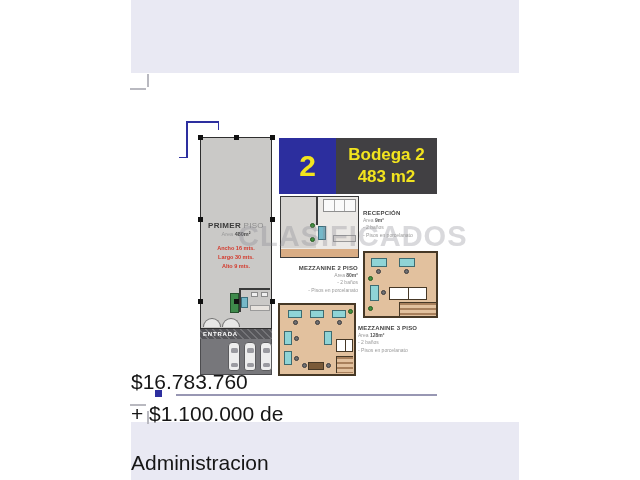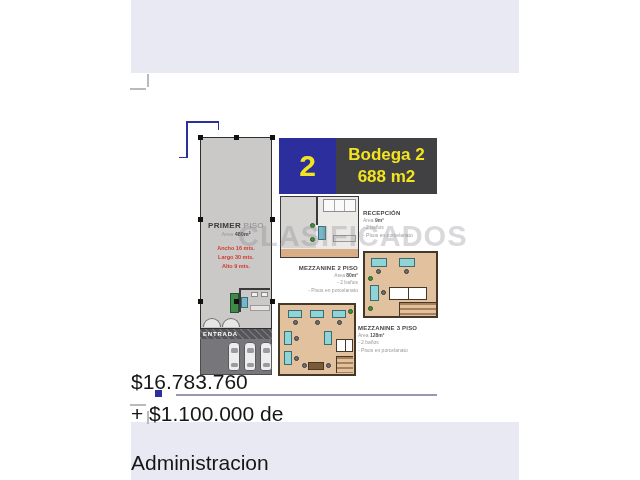--- a/index.html
+++ b/index.html
@@ -162,21 +162,21 @@
     <div class="car" style="left:59px;">
       <span class="win win-f"></span>
       <span class="win win-r"></span>
     </div>
   </div>
 
   <div class="banner">
     <div class="banner-num">2</div>
     <div class="banner-body">
       <div>Bodega 2</div>
-      <div>688 m2</div>
+      <div>483 m2</div>
     </div>
   </div>
 
   <div class="recep">
     <div class="gray"></div>
     <div class="tan"></div>
     <div class="wallv" style="left:35px;top:0;width:1.5px;height:28px;"></div>
     <div class="bath" style="left:42px;top:2px;width:33px;height:13px;">
       <span class="div1"></span>
       <span class="div2"></span>

